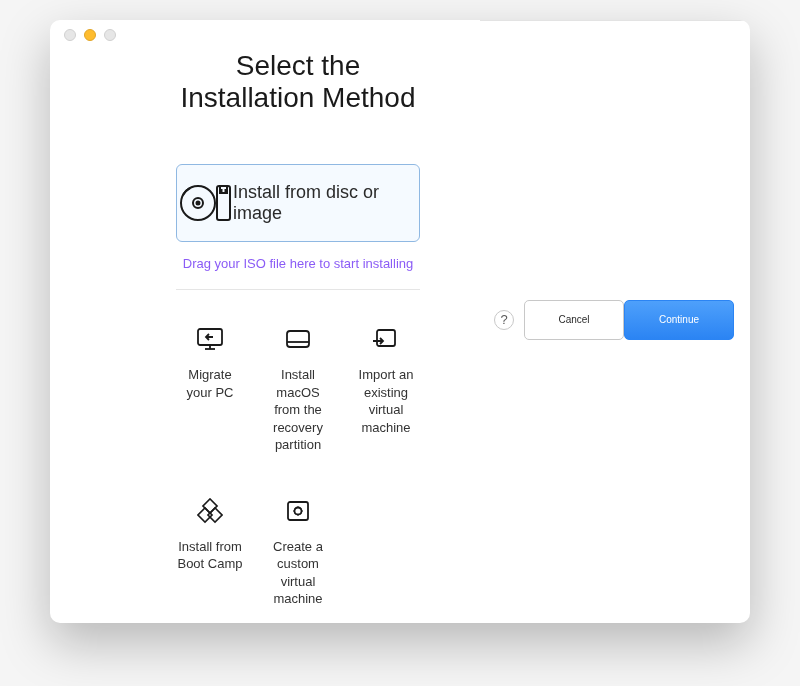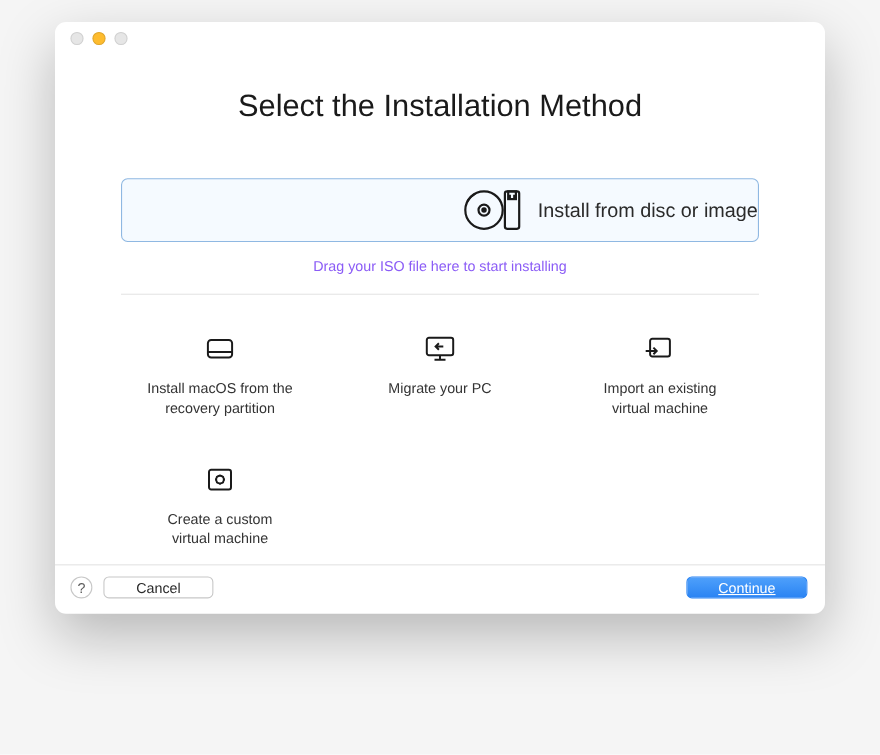--- a/index.html
+++ b/index.html
@@ -17,21 +17,21 @@
       width: 800px;
       height: 686px;
     }
     .window {
       background: #fff;
       border-radius: 10px;
       width: 700px;
       box-shadow: 0 20px 50px rgba(0,0,0,0.25);
       overflow: hidden;
       display: flex;
-      flex-direction: column;
+      flex-direction: row;
     }
     .titlebar {
       height: 30px;
       display: flex;
       align-items: center;
       padding-left: 14px;
       gap: 8px;
     }
     .traffic-light {
       width: 12px;
@@ -49,25 +49,24 @@
       text-align: center;
       font-size: 28px;
       font-weight: 500;
       color: #1a1a1a;
       margin-bottom: 50px;
     }
     .hero-option {
       border: 1px solid #8fb8e2;
       background: #f5faff;
       border-radius: 6px;
-      height: 58px;
+      height: 78px;
       display: flex;
       align-items: center;
       justify-content: flex-end;
-      gap: 14px;
       cursor: pointer;
     }
     .hero-option .icon-wrap {
       display: flex;
       align-items: center;
     }
     .hero-option .label {
       font-size: 18px;
       color: #2a2a2a;
     }
@@ -125,36 +124,35 @@
       color: #5a5a5a;
       font-size: 13px;
       line-height: 1;
       display: flex;
       align-items: center;
       justify-content: center;
       cursor: pointer;
       margin-right: 10px;
     }
     .btn {
-      height: 20px;
+      height: 40px;
       border-radius: 5px;
-      font-size: 13px;
+      font-size: 10px;
       padding: 0 16px;
       cursor: pointer;
       border: 1px solid #c8c8c8;
       background: #fff;
       color: #2a2a2a;
       min-width: 100px;
     }
     .btn-primary {
       background: linear-gradient(#4ea0fb, #2b84f3);
       border: 1px solid #2b84f3;
       color: #fff;
       min-width: 110px;
-      text-decoration: underline;
     }
     .footer-spacer {
       flex: 1;
     }
     svg { display: block; }
   </style>
 </head>
 <body>
 
 <div class="window">
@@ -184,52 +182,62 @@
     </div>
 
     <div class="drag-hint">Drag your ISO file here to start installing</div>
 
     <hr class="divider">
 
     <div class="grid">
 
       <div class="option">
         <div class="icon-slot">
-          <svg width="30" height="24" viewBox="0 0 30 24" fill="none" stroke="#1a1a1a" stroke-width="1.8">
-            <rect x="4" y="4" width="22" height="16" rx="3"></rect>
-            <line x1="4" y1="15" x2="26" y2="15"></line>
-          </svg>
-        </div>
-        <div class="opt-label">Install macOS from the
-recovery partition</div>
-      </div>
-
-      <div class="option">
-        <div class="icon-slot">
           <svg width="30" height="26" viewBox="0 0 30 26" fill="none" stroke="#1a1a1a" stroke-width="1.8">
             <rect x="3" y="3" width="24" height="16" rx="2"></rect>
             <line x1="10" y1="23" x2="20" y2="23"></line>
             <line x1="15" y1="19" x2="15" y2="23"></line>
             <path d="M18 11 L12 11 M14 8 L11 11 L14 14" stroke-width="1.8"></path>
           </svg>
         </div>
         <div class="opt-label">Migrate your PC</div>
       </div>
 
       <div class="option">
         <div class="icon-slot">
+          <svg width="30" height="24" viewBox="0 0 30 24" fill="none" stroke="#1a1a1a" stroke-width="1.8">
+            <rect x="4" y="4" width="22" height="16" rx="3"></rect>
+            <line x1="4" y1="15" x2="26" y2="15"></line>
+          </svg>
+        </div>
+        <div class="opt-label">Install macOS from the
+recovery partition</div>
+      </div>
+
+      <div class="option">
+        <div class="icon-slot">
           <svg width="30" height="26" viewBox="0 0 30 26" fill="none" stroke="#1a1a1a" stroke-width="1.8">
             <rect x="6" y="4" width="18" height="16" rx="2"></rect>
             <path d="M2 15 L12 15 M9 12 L12 15 L9 18" stroke-width="1.8"></path>
           </svg>
         </div>
         <div class="opt-label">Import an existing
 virtual machine</div>
       </div>
 
+      <div class="option">
+        <div class="icon-slot">
+          <svg width="26" height="26" viewBox="0 0 26 26" fill="none" stroke="#1a1a1a" stroke-width="1.6">
+            <rect x="8" y="3" width="10" height="10" transform="rotate(45 13 8)"></rect>
+            <rect x="3" y="12" width="10" height="10" transform="rotate(45 8 17)"></rect>
+            <rect x="13" y="12" width="10" height="10" transform="rotate(45 18 17)"></rect>
+          </svg>
+        </div>
+        <div class="opt-label">Install from Boot Camp</div>
+      </div>
 
       <div class="option">
         <div class="icon-slot">
           <svg width="30" height="26" viewBox="0 0 30 26" fill="none" stroke="#1a1a1a" stroke-width="1.8">
             <rect x="5" y="4" width="20" height="18" rx="2"></rect>
             <circle cx="15" cy="13" r="3.5"></circle>
             <path d="M15 8.5 L15 9.5 M15 16.5 L15 17.5 M10.5 13 L11.5 13 M18.5 13 L19.5 13 M11.8 9.8 L12.5 10.5 M17.5 15.5 L18.2 16.2 M18.2 9.8 L17.5 10.5 M12.5 15.5 L11.8 16.2"></path>
           </svg>
         </div>
         <div class="opt-label">Create a custom

